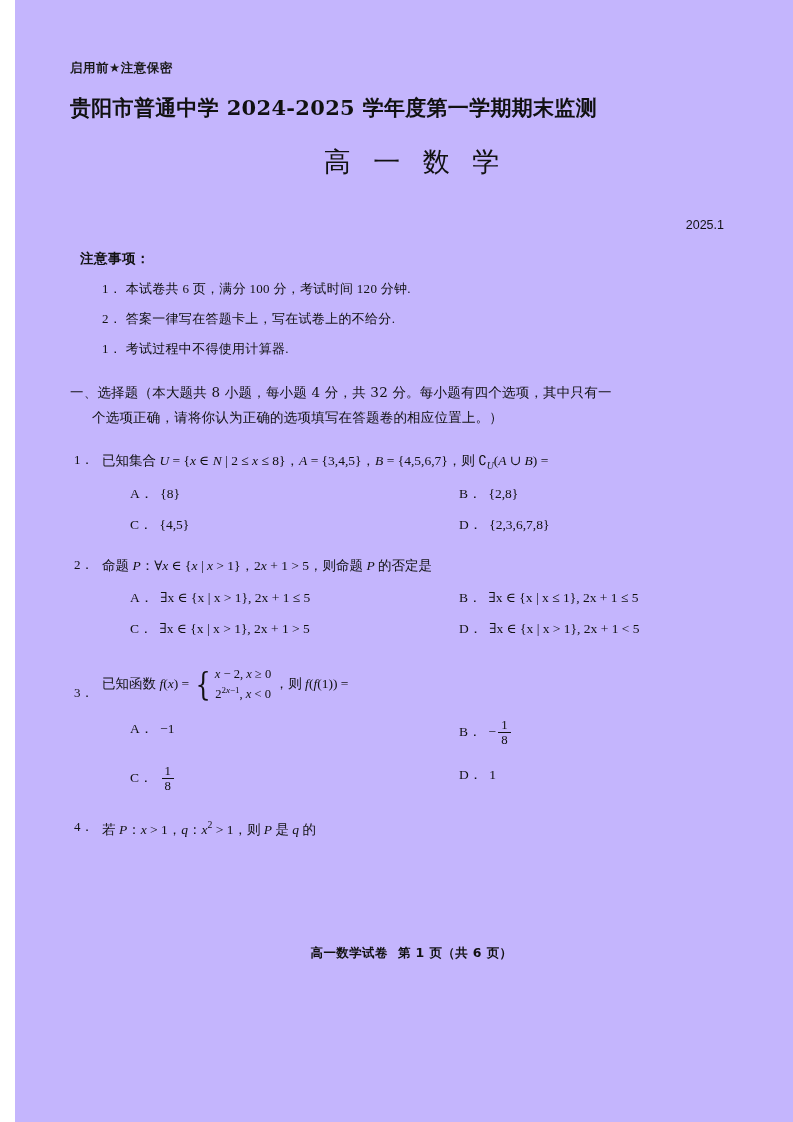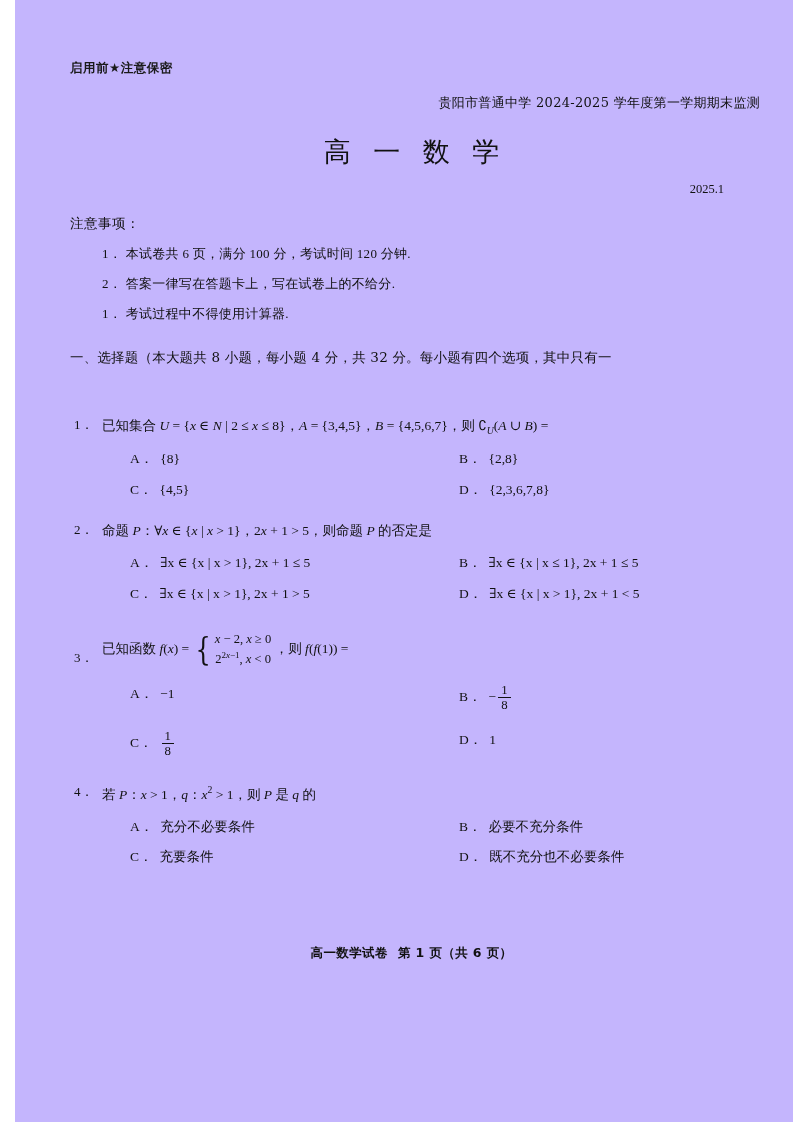--- a/index.html
+++ b/index.html
@@ -29,50 +29,51 @@
     width: 690px;
   }
   .secret-line {
     font-family: "DejaVu Sans", "Liberation Sans", sans-serif;
     font-weight: bold;
     font-size: 12.5px;
     letter-spacing: 0.5px;
     color: #1a1a1a;
   }
   .main-title {
-    text-align: right;
+    text-align: left;
     font-family: "DejaVu Serif", "Liberation Serif", serif;
-    font-weight: normal;
-    font-size: 13px;
+    font-weight: bold;
+    font-size: 21px;
     letter-spacing: 0.3px;
     margin-top: 17px;
     color: #111;
   }
   .subject-title {
     text-align: center;
     font-family: "DejaVu Serif", "Liberation Serif", serif;
     font-weight: normal;
     font-size: 27px;
     letter-spacing: 7px;
     margin-top: 22px;
     color: #111;
   }
   .date-line {
     text-align: right;
     font-size: 12.5px;
-    margin-top: 12px;
+    margin-top: 38px;
     padding-right: 36px;
-    font-family: Liberation Serif, serif;
+    font-family: Liberation Sans, sans-serif;
   }
   .notice-head {
     font-family: "DejaVu Sans", "Liberation Sans", sans-serif;
-    font-weight: normal;
+    font-weight: bold;
     font-size: 13.5px;
     margin-top: 18px;
     letter-spacing: 0.5px;
+    margin-left: 10px;
   }
   .notice-item {
     font-size: 13px;
     margin-top: 12px;
     padding-left: 32px;
     letter-spacing: 0.3px;
   }
   .section-head {
     font-size: 13.5px;
     margin-top: 22px;
@@ -177,21 +178,21 @@
 
     <div class="date-line">2025.1</div>
 
     <div class="notice-head">注意事项：</div>
     <div class="notice-item">1． 本试卷共 6 页，满分 100 分，考试时间 120 分钟.</div>
     <div class="notice-item">2． 答案一律写在答题卡上，写在试卷上的不给分.</div>
     <div class="notice-item">1． 考试过程中不得使用计算器.</div>
 
     <div class="section-head">
       <span>一、</span><span>选择题（本大题共 8 小题，每小题 4 分，共 32 分。每小题有四个选项，其中只有一</span><br>
-      <span class="ind"></span>
+      <span class="ind"></span><span>个选项正确，请将你认为正确的选项填写在答题卷的相应位置上。）</span>
     </div>
 
     <div class="q">
       <span class="q-num">1．</span>
       <div class="q-body">
         已知集合 <span class="mi">U</span> = {<span class="mi">x</span> ∈ <span class="mi">N</span> | 2 ≤ <span class="mi">x</span> ≤ 8}，<span class="mi">A</span> = {3,4,5}，<span class="mi">B</span> = {4,5,6,7}，则 ∁<sub class="mi">U</sub>(<span class="mi">A</span> ∪ <span class="mi">B</span>) =
       </div>
       <div class="opts">
         <div class="opt-row">
           <div class="opt"><span class="lbl">A．</span><span>{8}</span></div>
@@ -244,30 +245,20 @@
           <div class="opt"><span class="lbl">D．</span><span>1</span></div>
         </div>
       </div>
     </div>
 
     <div class="q" style="margin-top:24px;">
       <span class="q-num">4．</span>
       <div class="q-body">
         若 <span class="mi">P</span>：<span class="mi">x</span> &gt; 1，<span class="mi">q</span>：<span class="mi">x</span><sup>2</sup> &gt; 1，则 <span class="mi">P</span> 是 <span class="mi">q</span> 的
       </div>
-      <div class="opts">
-        <div class="opt-row">
-          <div class="opt"><span class="lbl">A．</span><span>充分不必要条件</span></div>
-          <div class="opt"><span class="lbl">B．</span><span>必要不充分条件</span></div>
-        </div>
-        <div class="opt-row">
-          <div class="opt"><span class="lbl">C．</span><span>充要条件</span></div>
-          <div class="opt"><span class="lbl">D．</span><span>既不充分也不必要条件</span></div>
-        </div>
-      </div>
     </div>
 
   </div>
 
   <div class="footer">
     <span>高一数学试卷</span><span class="sp"></span><span>第 1 页（共 6 页）</span>
   </div>
 </div>
 
 </body></html>

